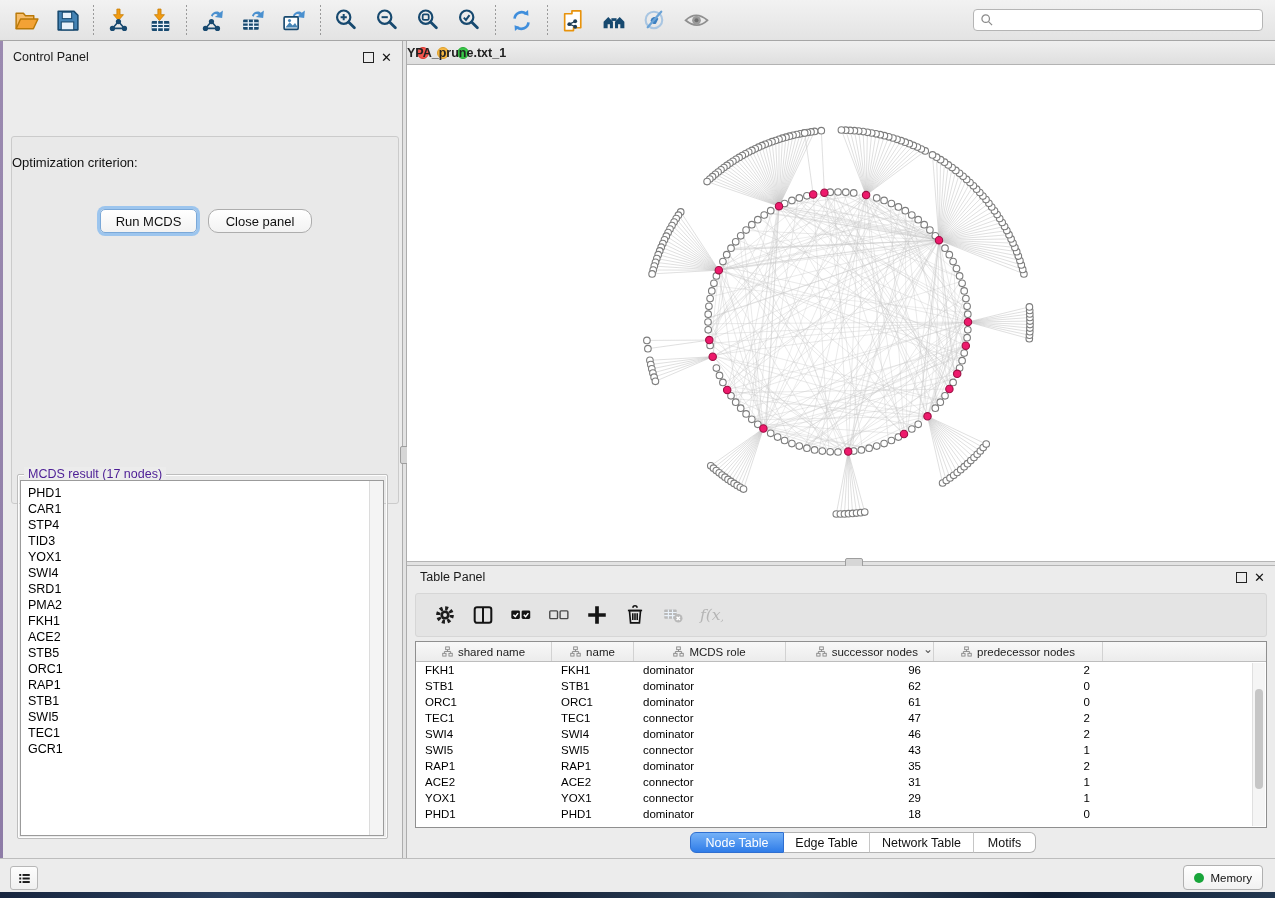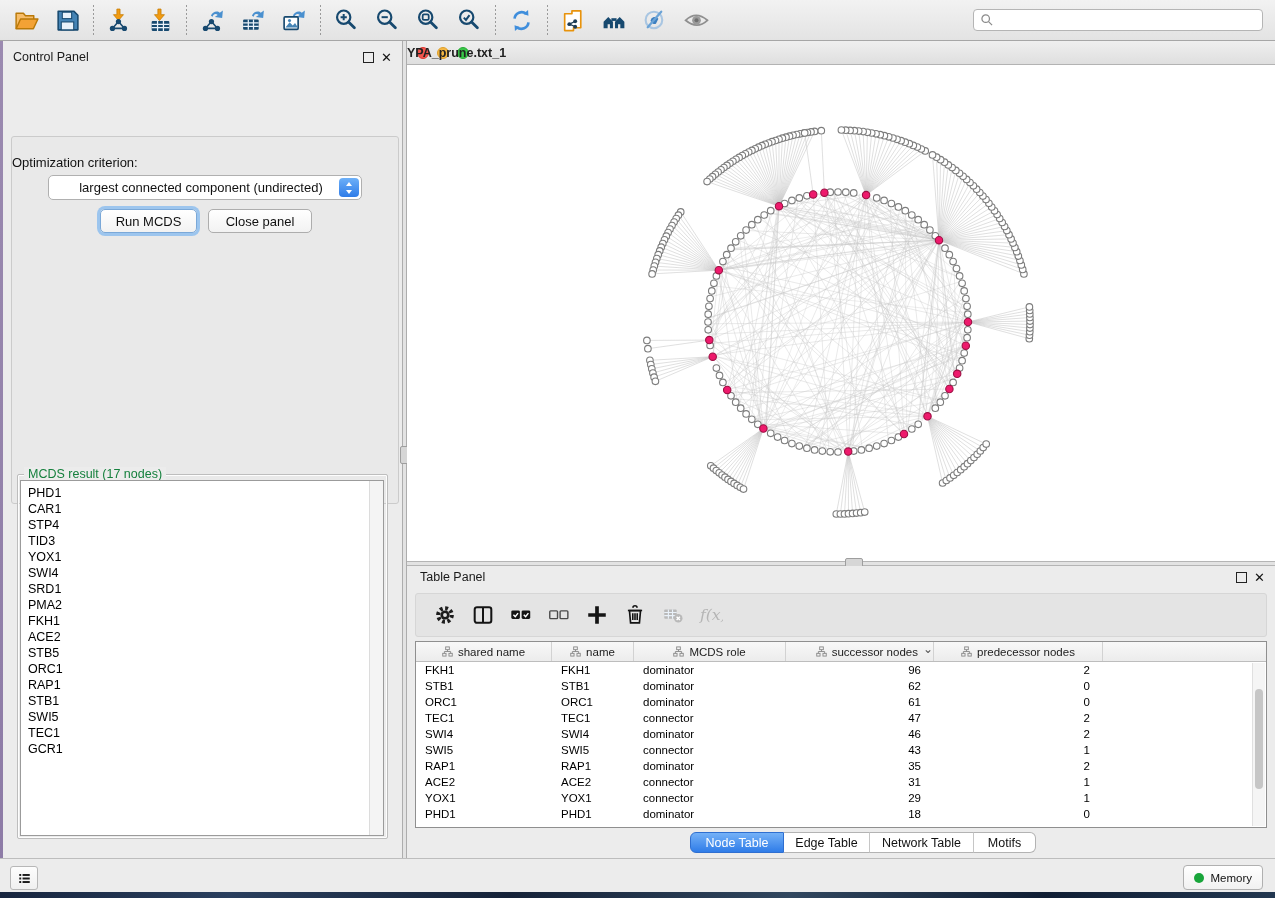--- a/index.html
+++ b/index.html
@@ -45,21 +45,21 @@
     border-radius:5px;display:flex;align-items:center;font-size:13px;color:#111;}
   .dropdown .dd-text{flex:1;text-align:center;padding-left:16px;}
   .dd-stepper{width:20px;height:19px;margin:0 2px;border-radius:4px;background:linear-gradient(#6db0f8,#2f7ce8);
     display:flex;flex-direction:column;align-items:center;justify-content:center;color:#fff;}
   .dd-stepper svg{width:10px;height:16px;}
   .btn{position:absolute;height:24px;background:linear-gradient(#ffffff,#f2f2f2);border:1px solid #adadad;border-radius:5px;
     font-size:13px;color:#111;display:flex;align-items:center;justify-content:center;box-sizing:border-box;}
   .btn.focus{box-shadow:0 0 0 3px #9cc5ee;border-color:#7aa8d8;}
   .groupbox{left:14px;top:426px;width:371px;height:372px;}
   .groupbox .gb-border{position:absolute;left:0;top:7px;right:0;bottom:0;border:1px solid #bdbdbd;border-radius:2px;box-shadow:inset 0 0 0 1px #fdfdfd;}
-  .gb-legend{position:absolute;left:7px;top:0;background:#ececec;padding:0 4px;font-size:12.5px;color:#15803d;}
+  .gb-legend{position:absolute;left:7px;top:0;background:#ececec;padding:0 4px;font-size:12.5px;color:#4c1d95;}
   .mcds-list{position:absolute;left:3px;top:13px;width:364px;height:356px;background:#fff;border:1px solid #9b9b9b;box-sizing:border-box;}
   .mcds-scroll{position:absolute;top:0;right:0;width:13px;height:100%;background:#f4f4f4;border-left:1px solid #dcdcdc;}
   .mcds-items{position:absolute;left:7px;top:4px;font-size:12.5px;color:#000;line-height:16px;white-space:pre;}
   
   .vdivider{left:402px;top:41px;width:5px;height:817px;background:#e3e3e3;border-left:1px solid #adadad;border-right:1px solid #adadad;box-sizing:border-box;}
   .vhandle{left:400px;top:446px;width:9px;height:16px;background:#d6d6d6;border:1px solid #9e9e9e;border-radius:2px;}
   .hdivider{left:407px;top:561px;width:868px;height:5px;background:#e3e3e3;border-top:1px solid #b5b5b5;border-bottom:1px solid #b5b5b5;box-sizing:border-box;}
   .hhandle{left:845px;top:558px;width:16px;height:9px;background:#d6d6d6;border:1px solid #9e9e9e;border-radius:2px;}
   
   .net-titlebar{left:407px;top:41px;width:868px;height:24px;background:linear-gradient(#efefef,#dfdfdf);
@@ -256,31 +256,22 @@
 <div class="abs control-panel">
   <div class="cp-header">
     <span class="panel-title">Control Panel</span>
     <span class="win-btns">
       <span class="float-btn"></span>
       <span class="close-btn">✕</span>
     </span>
   </div>
   <div class="abs cp-pane">
     <div class="opt-label">Optimization criterion:</div>
-    <div class="dropdown">
-      <span class="dd-text">largest connected component (undirected)</span>
-      <span class="dd-stepper">
-        <svg viewBox="0 0 10 16">
-            <path d="M2 6l3-4 3 4z" fill="#fff"></path>
-            <path d="M2 10l3 4 3-4z" fill="#fff"></path>
-          </svg>
-      </span>
-    </div>
     <div class="btn focus" style="left:88px;top:72px;width:97px;">Run MCDS</div>
-    <div class="btn" style="left:196px;top:72px;width:104px;">Close panel</div>
+    <div class="btn" style="left:196px;top:72px;width:104px;border-radius:10px;">Close panel</div>
   </div>
   <div class="abs groupbox">
     <div class="gb-border"></div>
     <span class="gb-legend">MCDS result (17 nodes)</span>
     <div class="mcds-list">
       <div class="mcds-items">PHD1
 CAR1
 STP4
 TID3
 YOX1

